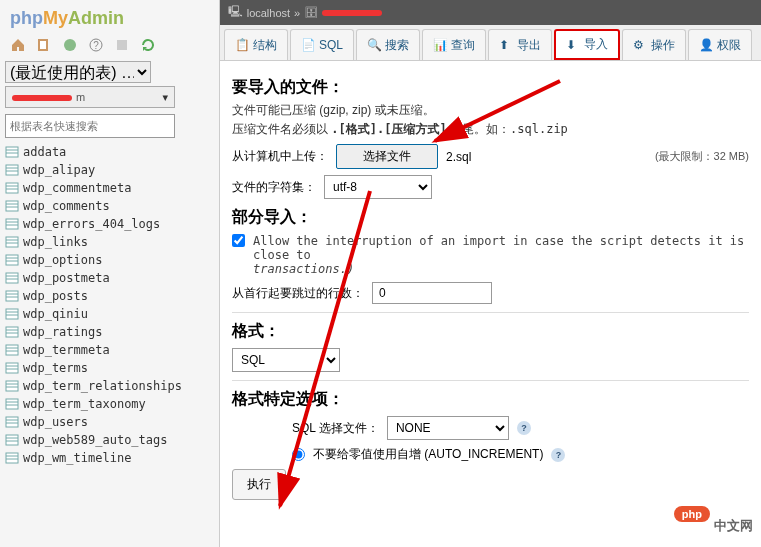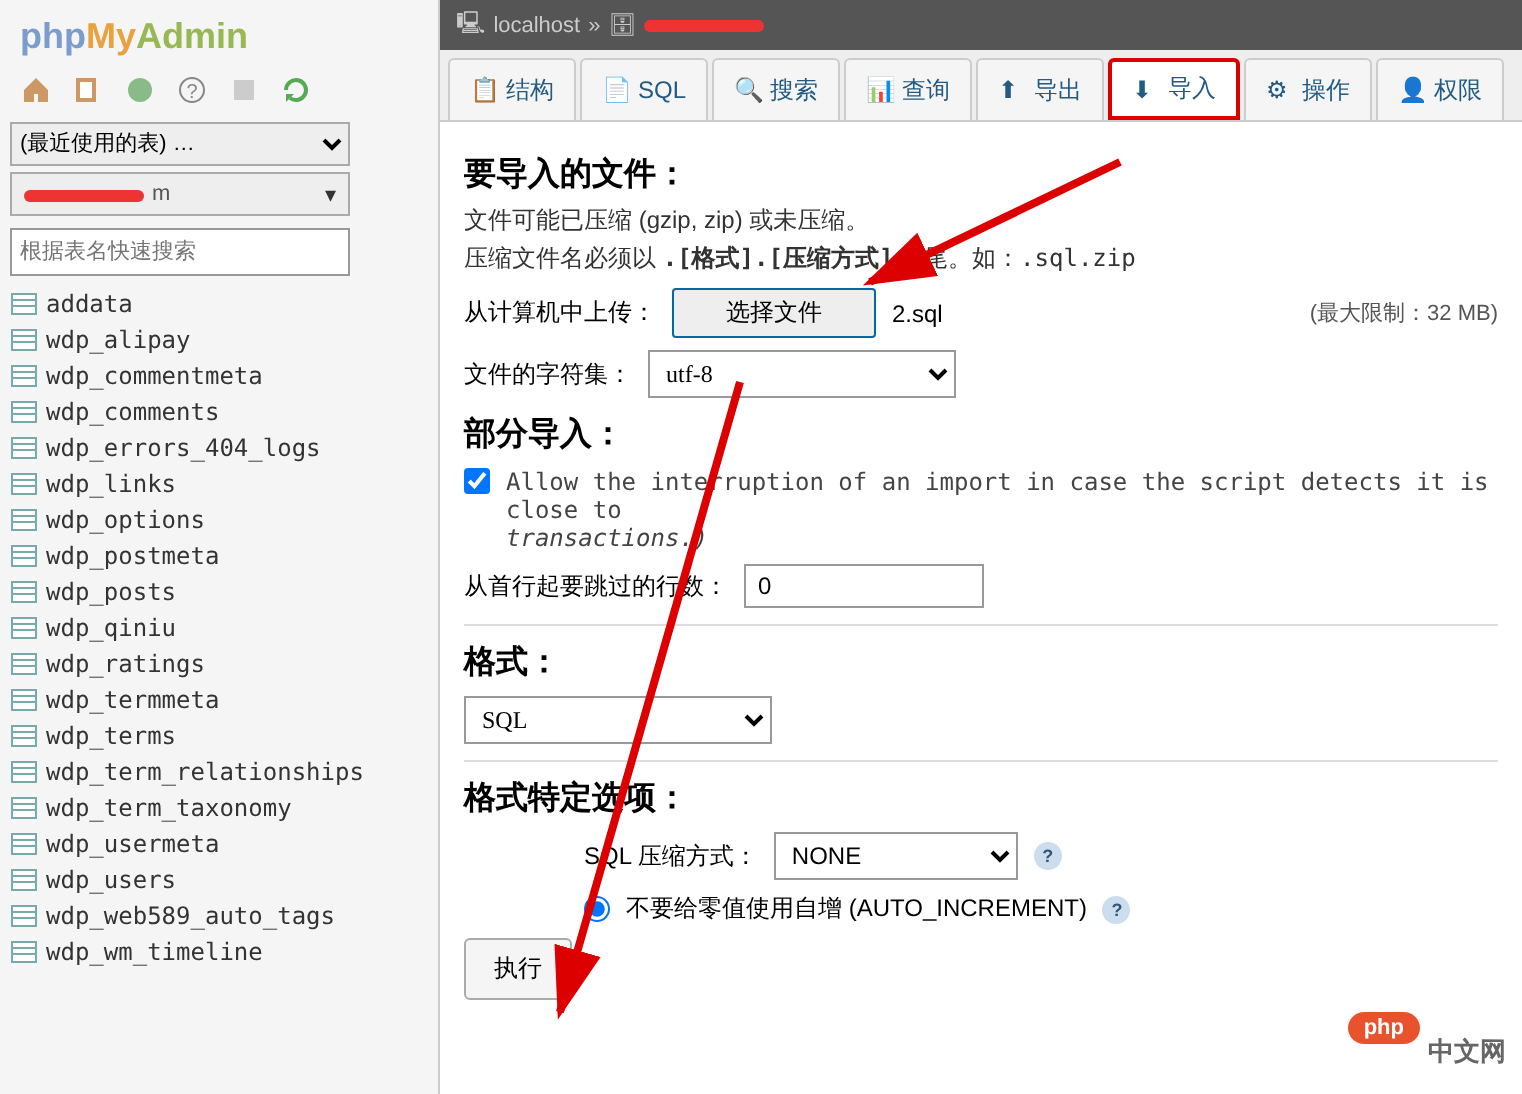--- a/index.html
+++ b/index.html
@@ -7,21 +7,21 @@
 .container { display: flex; height: 100%; }
 .sidebar { width: 220px; background: #f5f5f5; border-right: 1px solid #ccc; padding: 5px; overflow: hidden; }
 .logo { padding: 3px 5px; }
 .logo-text { font-size: 18px; font-weight: bold; }
 .logo-php { color: #7b9ccc; }
 .logo-my { color: #e8a23f; }
 .logo-admin { color: #98b854; }
 .toolbar-icons { display: flex; gap: 10px; padding: 5px; align-items: center; }
 .ticon { width: 16px; height: 16px; display: inline-block; }
 .select-row { margin: 3px 0; }
-.select-row select { width: 170px; height: 22px; border: 1px solid #aaa; background: #eee; font-size: 11px; }
+.select-row select { width: 146px; height: 22px; border: 1px solid #aaa; background: #eee; font-size: 16px; }
 .db-redact { width: 170px; height: 22px; border: 1px solid #aaa; background: #eee; font-size: 11px; display: flex; align-items: center; padding: 0 4px; position: relative; }
 .db-redact .red { position: absolute; left: 6px; width: 60px; height: 6px; background: #e33; border-radius: 3px; top: 8px; }
 .db-redact .tail { position: absolute; left: 70px; color: #555; }
 .db-redact .arrow { position: absolute; right: 6px; color: #333; }
 .filter-input { width: 170px; height: 24px; border: 1px solid #999; padding: 2px 4px; font-size: 11px; margin: 3px 0; }
 .table-list { margin-top: 2px; }
 .table-item { display: flex; align-items: center; padding: 2px 0; cursor: pointer; }
 .tbl-icon { width: 14px; height: 14px; margin-right: 4px; display: inline-block; }
 .tbl-icon svg { width: 14px; height: 14px; }
 .table-name { font-family: monospace; font-size: 12px; color: #333; }
@@ -32,21 +32,21 @@
 .tab { display: flex; align-items: center; gap: 4px; padding: 5px 10px; border: 1px solid #ccc; border-bottom: none; background: #f5f5f5; cursor: pointer; font-size: 12px; color: #235a81; border-radius: 3px 3px 0 0; }
 .tab.highlight { background: #fff; border: 2px solid #d00; }
 .tab-icon { width: 14px; height: 14px; }
 .content { padding: 8px 12px; position: relative; }
 .section-title { font-weight: bold; margin: 8px 0 4px 0; font-size: 16px; }
 .hint { font-size: 12px; color: #333; margin: 2px 0; }
 .mono { font-family: monospace; }
 .row { display: flex; align-items: center; gap: 8px; margin: 6px 0; font-size: 12px; }
 .btn { border: 1px solid #0369a1; background: #eee; padding: 3px 26px; cursor: pointer; font-size: 12px; border-radius: 2px; }
 .sel { border: 1px solid #999; background: #fff; padding: 2px 4px; font-size: 12px; height: 24px; }
-.wide-sel { width: 154px; font-family: Liberation Serif, serif; }
+.wide-sel { width: 108px; }
 .txt-input { border: 1px solid #999; padding: 3px 6px; width: 120px; font-size: 12px; }
 .chk-row { display: flex; align-items: flex-start; gap: 8px; margin: 6px 0; font-size: 12px; font-family: monospace; color: #444; }
 .italic { font-style: italic; }
 .max-limit { color: #555; font-size: 11px; }
 .hr { border: none; border-top: 1px solid #ddd; margin: 8px 0; }
 .help-icon { width: 14px; height: 14px; border-radius: 50%; background: #cde; color: #357; display: inline-flex; align-items: center; justify-content: center; font-size: 9px; font-weight: bold; }
 .submit-btn { border: 1px solid #aaa; background: #f5f5f5; padding: 6px 14px; cursor: pointer; font-size: 12px; border-radius: 3px; }
 .red-arrow1 { position: absolute; pointer-events: none; }
 .watermark { position: absolute; right: 8px; bottom: 12px; display: flex; align-items: center; gap: 4px; }
 .wm-logo { background: #e8532e; color: #fff; border-radius: 10px; padding: 2px 8px; font-size: 11px; font-weight: bold; }
@@ -214,28 +214,20 @@
               <line x1="1" y1="8" x2="13" y2="8" stroke="#7aa"></line>
             </svg></span>
           <span class="table-name">wdp_term_taxonomy</span>
         </div>
         <div class="table-item">
           <span class="tbl-icon"><svg viewBox="0 0 14 14">
               <rect x="1" y="2" width="12" height="10" fill="#fff" stroke="#7aa"></rect>
               <line x1="1" y1="5" x2="13" y2="5" stroke="#7aa"></line>
               <line x1="1" y1="8" x2="13" y2="8" stroke="#7aa"></line>
             </svg></span>
-          <span class="table-name">wdp_usermeta</span>
-        </div>
-        <div class="table-item">
-          <span class="tbl-icon"><svg viewBox="0 0 14 14">
-              <rect x="1" y="2" width="12" height="10" fill="#fff" stroke="#7aa"></rect>
-              <line x1="1" y1="5" x2="13" y2="5" stroke="#7aa"></line>
-              <line x1="1" y1="8" x2="13" y2="8" stroke="#7aa"></line>
-            </svg></span>
           <span class="table-name">wdp_users</span>
         </div>
         <div class="table-item">
           <span class="tbl-icon"><svg viewBox="0 0 14 14">
               <rect x="1" y="2" width="12" height="10" fill="#fff" stroke="#7aa"></rect>
               <line x1="1" y1="5" x2="13" y2="5" stroke="#7aa"></line>
               <line x1="1" y1="8" x2="13" y2="8" stroke="#7aa"></line>
             </svg></span>
           <span class="table-name">wdp_web589_auto_tags</span>
         </div>
@@ -325,21 +317,21 @@
       <hr class="hr">
       <div class="section-title">格式：</div>
       <div class="row">
         <select class="sel wide-sel"><option>SQL</option></select>
       </div>
 
       <hr class="hr">
       <div class="section-title">格式特定选项：</div>
       <div style="padding-left:60px">
         <div class="row">
-          <span>SQL 压缩方式：</span>
+          <span>SQL 选择文件：</span>
           <select class="sel" style="width:122px"><option>NONE</option></select>
           <span class="help-icon">?</span>
         </div>
         <div class="row">
           <input type="radio" checked="" style="">
           <span>不要给零值使用自增 (AUTO_INCREMENT)</span>
           <span class="help-icon">?</span>
         </div>
       </div>
 

